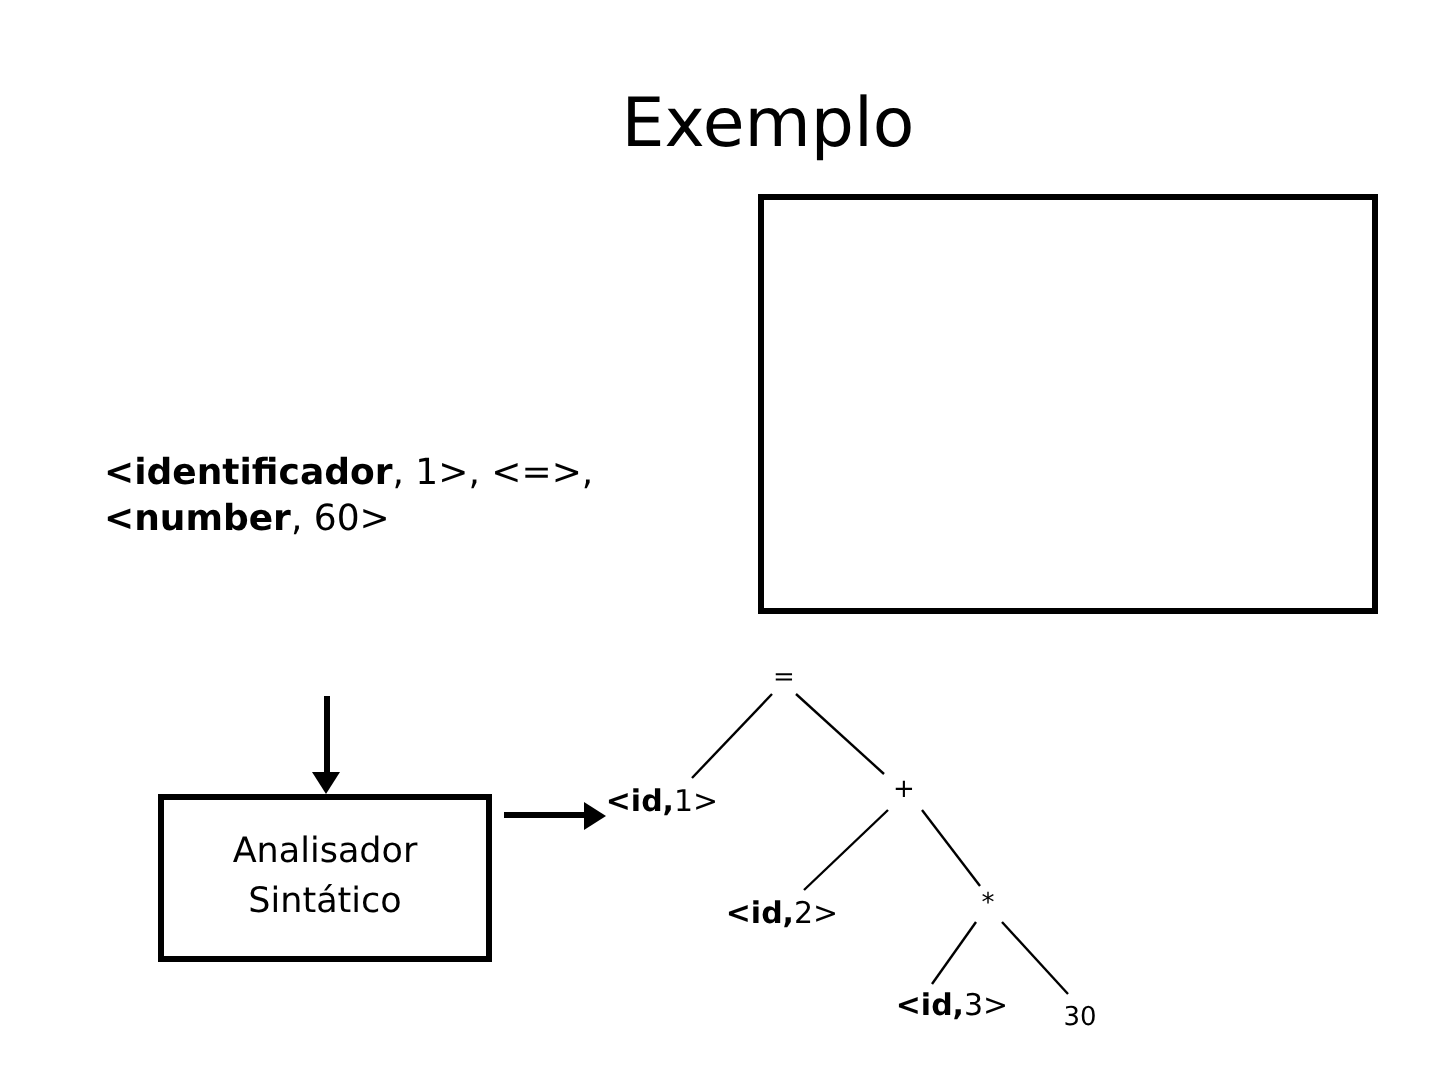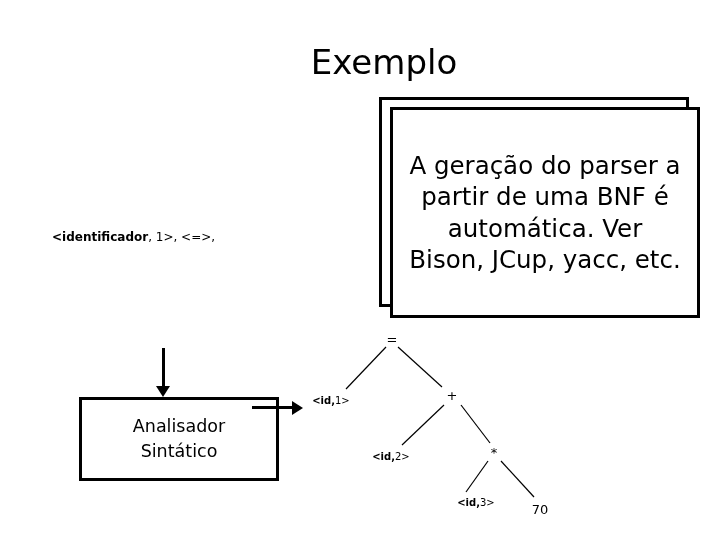--- a/index.html
+++ b/index.html
@@ -66,21 +66,21 @@
     width: 100%;
     padding: 0 5px;
     box-sizing: border-box;
   }
 
   
   #token-list {
     position: absolute;
     left: 28px;
     top: 226px;
-    font-size: 12px;
+    font-size: 18px;
     line-height: 22.5px;
     white-space: nowrap;
   }
   #token-list .tok-line { display: block; }
   #token-list b { font-weight: 700; }
 
   
   #arrow-down-shaft {
     position: absolute;
     left: 138px;
@@ -98,21 +98,21 @@
     border-left: 7.5px solid transparent;
     border-right: 7.5px solid transparent;
     border-top: 11px solid #000000;
   }
 
   
   #parser-box {
     position: absolute;
     left: 55px;
     top: 397px;
-    width: 200px;
+    width: 167px;
     height: 84px;
     border: 3px solid #000000;
     background: #ffffff;
     box-sizing: border-box;
     display: flex;
     align-items: center;
     justify-content: center;
   }
   #parser-box-text {
     font-size: 17.5px;
@@ -148,47 +148,40 @@
     width: 300px;
     height: 210px;
   }
   #parse-tree svg {
     position: absolute;
     left: 0;
     top: 0;
   }
   .tree-node {
     position: absolute;
-    font-size: 10px;
+    font-size: 15px;
     line-height: 1;
     white-space: nowrap;
     transform: translate(-50%, -50%);
   }
   .tree-node b { font-weight: 700; }
   .node-op { font-size: 13px; }
 </style>
 </head>
 <body>
 
 <div id="slide">
 
   <div id="slide-title">Exemplo</div>
 
   <div id="callout-back"></div>
-  <div id="callout-front">
-    <div id="callout-text">
-        <div>A geração do parser a</div>
-        <div>partir de uma BNF é</div>
-        <div>automática.  Ver</div>
-        <div>Bison, JCup, yacc, etc.</div>
-      </div>
-  </div>
 
   <div id="token-list">
       <span class="tok-line"><b>&lt;identificador</b><span>, 1&gt;, &lt;=&gt;,</span></span>
+      <span class="tok-line"><b>&lt;number</b><span>, 60&gt;</span></span>
     </div>
 
   <div id="arrow-down-shaft"></div>
   <div id="arrow-down-head"></div>
 
   <div id="parser-box">
     <div id="parser-box-text">
       <span>Analisador</span><br>
       <span>Sintático</span>
     </div>
@@ -205,16 +198,16 @@
         <line x1="177" y1="80" x2="206" y2="118" stroke="#000000" stroke-width="1.2"></line>
         <line x1="204" y1="136" x2="182" y2="167" stroke="#000000" stroke-width="1.2"></line>
         <line x1="217" y1="136" x2="250" y2="172" stroke="#000000" stroke-width="1.2"></line>
       </svg>
   <div class="tree-node node-op" style="left: 108px; top: 14px;"><span>=</span></div>
       <div class="tree-node" style="left: 47px; top: 76px;"><b>&lt;id,</b><span>1&gt;</span></div>
       <div class="tree-node node-op" style="left: 168px; top: 70px;"><span>+</span></div>
       <div class="tree-node" style="left: 107px; top: 132px;"><b>&lt;id,</b><span>2&gt;</span></div>
       <div class="tree-node node-op" style="left: 210px; top: 127px;"><span>*</span></div>
       <div class="tree-node" style="left: 192px; top: 178px;"><b>&lt;id,</b><span>3&gt;</span></div>
-      <div class="tree-node node-op" style="left: 256px; top: 184px;"><span>70</span></div>
+      <div class="tree-node node-op" style="left: 256px; top: 184px;"><span>30</span></div>
     </div>
 
 </div>
 
 </body></html>

